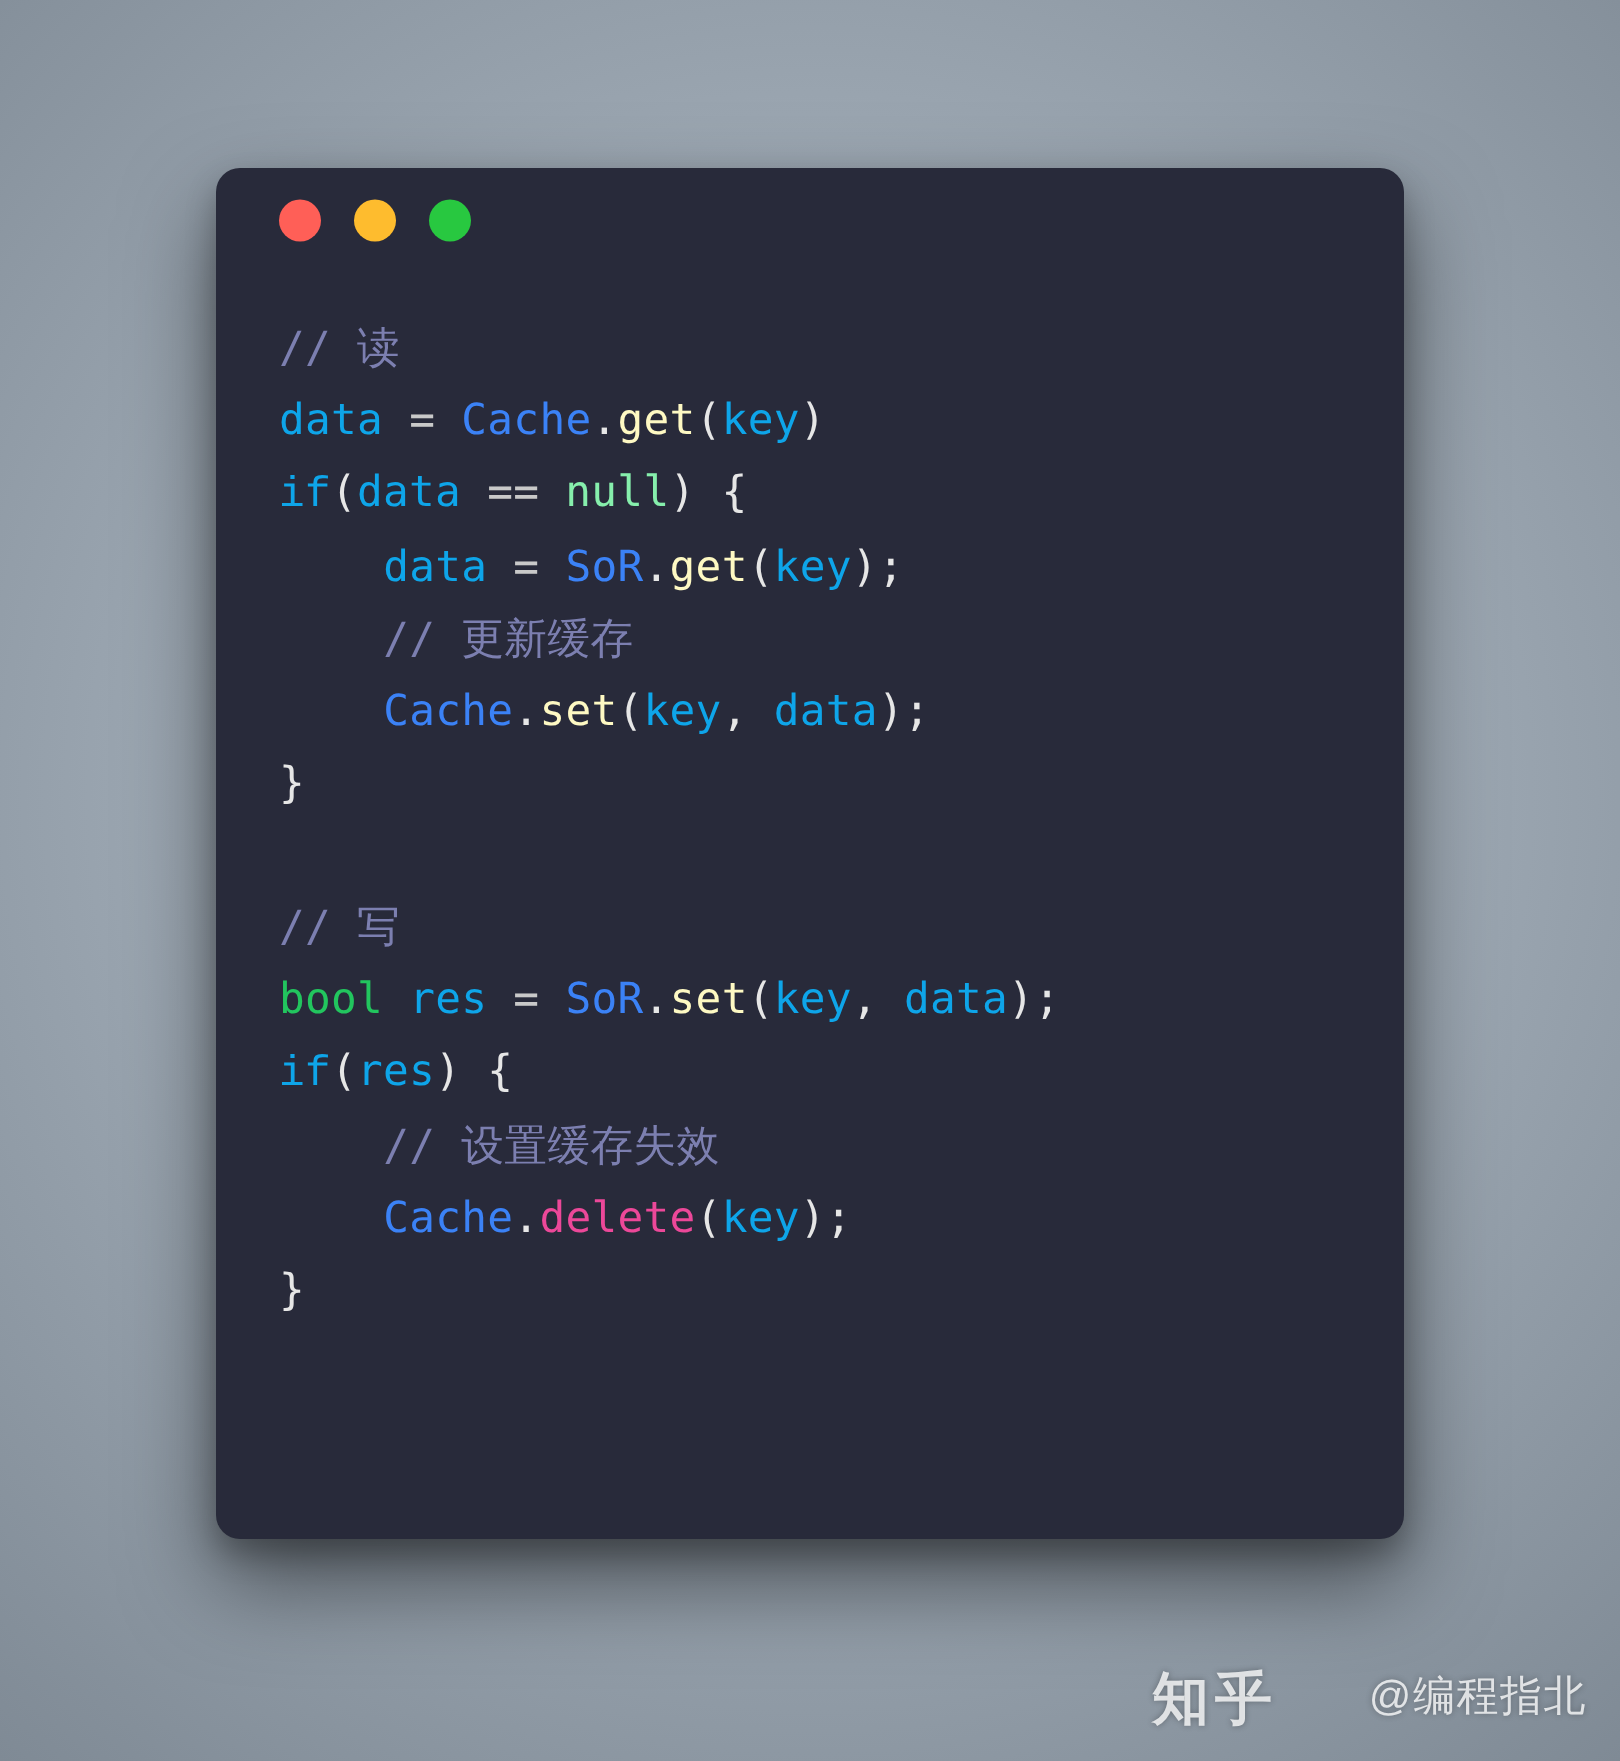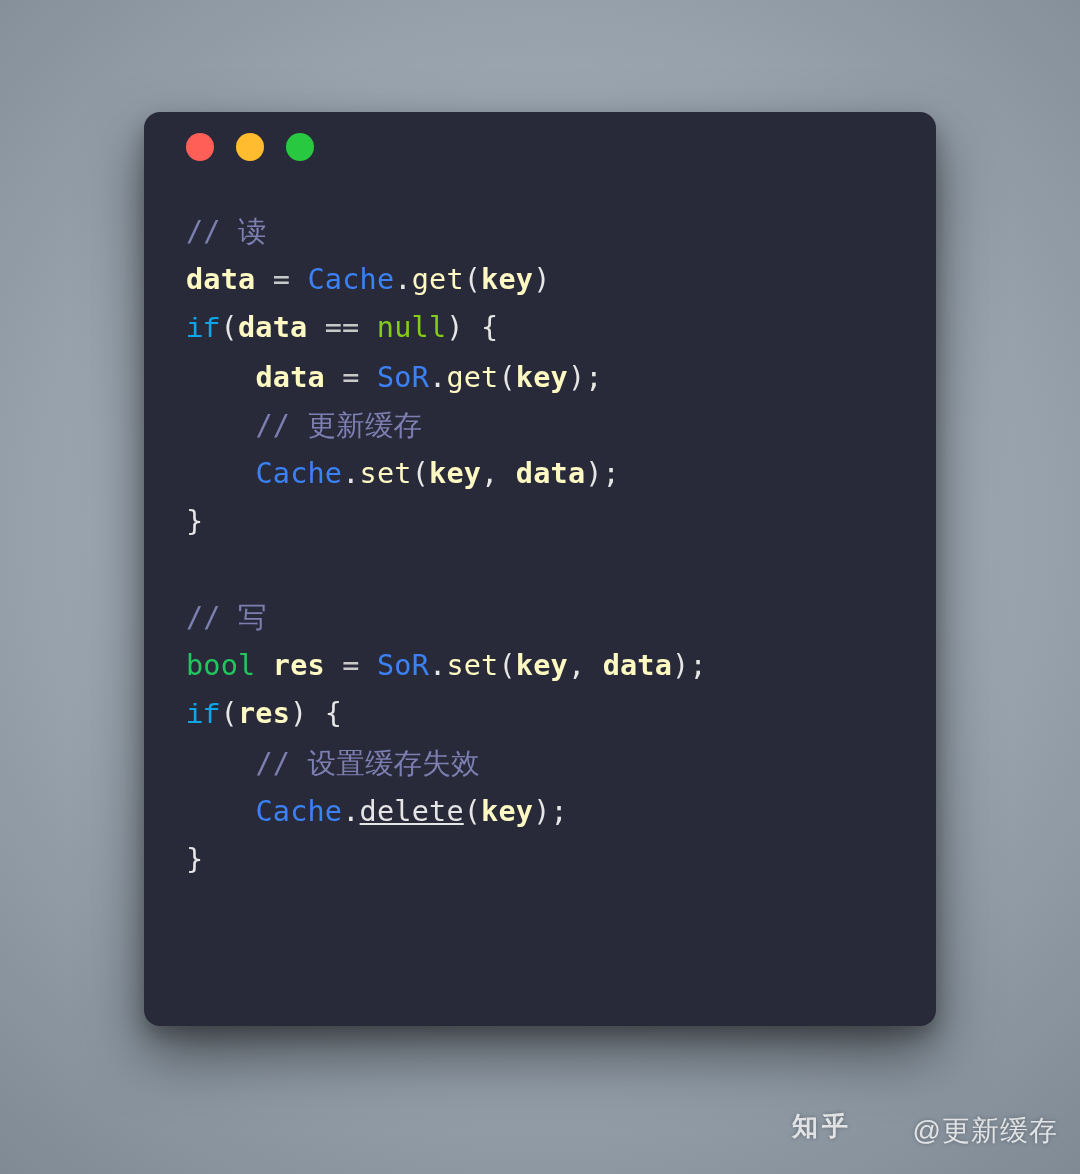--- a/index.html
+++ b/index.html
@@ -46,38 +46,38 @@
 
   .code {
     padding: 26px 42px 0 42px;
     font-size: 28.5px;
     line-height: 48px;
     white-space: pre;
     color: #e6e6e6;
     letter-spacing: 0.2px;
   }
   .tok-comment  { color: #7c7fb0; }
-  .tok-ident    { color: #fef9c3; font-weight: bold; }
+  .tok-ident    { color: #0ea5e9; }
   .tok-op       { color: #c9c9c9; }
   .tok-punct    { color: #e6e6e6; }
   .tok-keyword  { color: #0ea5e9; font-family: Liberation Mono, monospace; }
-  .tok-null     { color: #84cc16; text-align: right; }
+  .tok-null     { color: #86efac; text-align: right; }
   .tok-type     { color: #22c55e; }
   .tok-class    { color: #3b82f6; }
   .tok-method-g { color: #fef9c3; }
-  .tok-method-r { color: #e5e5e5; text-decoration: underline; }
+  .tok-method-r { color: #ec4899; }
   .tok-brace    { color: #e6e6e6; }
 
   .watermark-logo {
     position: absolute;
     right: 228px;
-    bottom: 30px;
+    bottom: 16px;
     color: rgba(255,255,255,0.78);
     font-family: "PingFang SC","Microsoft YaHei",sans-serif;
-    font-size: 26px;
+    font-size: 38px;
     font-weight: 700;
     letter-spacing: 4px;
     text-shadow: 0 0 4px rgba(0,0,0,0.3);
   }
   .watermark-text {
     position: absolute;
     right: 22px;
     bottom: 24px;
     color: rgba(255,255,255,0.78);
     font-family: "PingFang SC","Microsoft YaHei",sans-serif;
@@ -94,13 +94,13 @@
 <div class="window">
   <div class="titlebar">
     <div class="dot red"></div>
     <div class="dot yellow"></div>
     <div class="dot green"></div>
   </div>
   <div class="code" id="code-block"><div><span class="tok-comment">// 读</span></div><div><span class="tok-ident">data </span><span class="tok-op">= </span><span class="tok-class">Cache</span><span class="tok-punct">.</span><span class="tok-method-g">get</span><span class="tok-punct">(</span><span class="tok-ident">key</span><span class="tok-punct">)</span></div><div><span class="tok-keyword">if</span><span class="tok-punct">(</span><span class="tok-ident">data </span><span class="tok-op">== </span><span class="tok-null">null</span><span class="tok-punct">) </span><span class="tok-brace">{</span></div><div><span>    </span><span class="tok-ident">data </span><span class="tok-op">= </span><span class="tok-class">SoR</span><span class="tok-punct">.</span><span class="tok-method-g">get</span><span class="tok-punct">(</span><span class="tok-ident">key</span><span class="tok-punct">);</span></div><div><span>    </span><span class="tok-comment">// 更新缓存</span></div><div><span>    </span><span class="tok-class">Cache</span><span class="tok-punct">.</span><span class="tok-method-g">set</span><span class="tok-punct">(</span><span class="tok-ident">key</span><span class="tok-punct">, </span><span class="tok-ident">data</span><span class="tok-punct">);</span></div><div><span class="tok-brace">}</span></div><div>&nbsp;</div><div><span class="tok-comment">// 写</span></div><div><span class="tok-type">bool </span><span class="tok-ident">res </span><span class="tok-op">= </span><span class="tok-class">SoR</span><span class="tok-punct">.</span><span class="tok-method-g">set</span><span class="tok-punct">(</span><span class="tok-ident">key</span><span class="tok-punct">, </span><span class="tok-ident">data</span><span class="tok-punct">);</span></div><div><span class="tok-keyword">if</span><span class="tok-punct">(</span><span class="tok-ident">res</span><span class="tok-punct">) </span><span class="tok-brace">{</span></div><div><span>    </span><span class="tok-comment">// 设置缓存失效</span></div><div><span>    </span><span class="tok-class">Cache</span><span class="tok-punct">.</span><span class="tok-method-r">delete</span><span class="tok-punct">(</span><span class="tok-ident">key</span><span class="tok-punct">);</span></div><div><span class="tok-brace">}</span></div></div>
 </div>
 
 <div class="watermark-logo">知乎</div>
-<div class="watermark-text">@更新缓存</div>
+<div class="watermark-text">@编程指北</div>
 
 </body></html>

